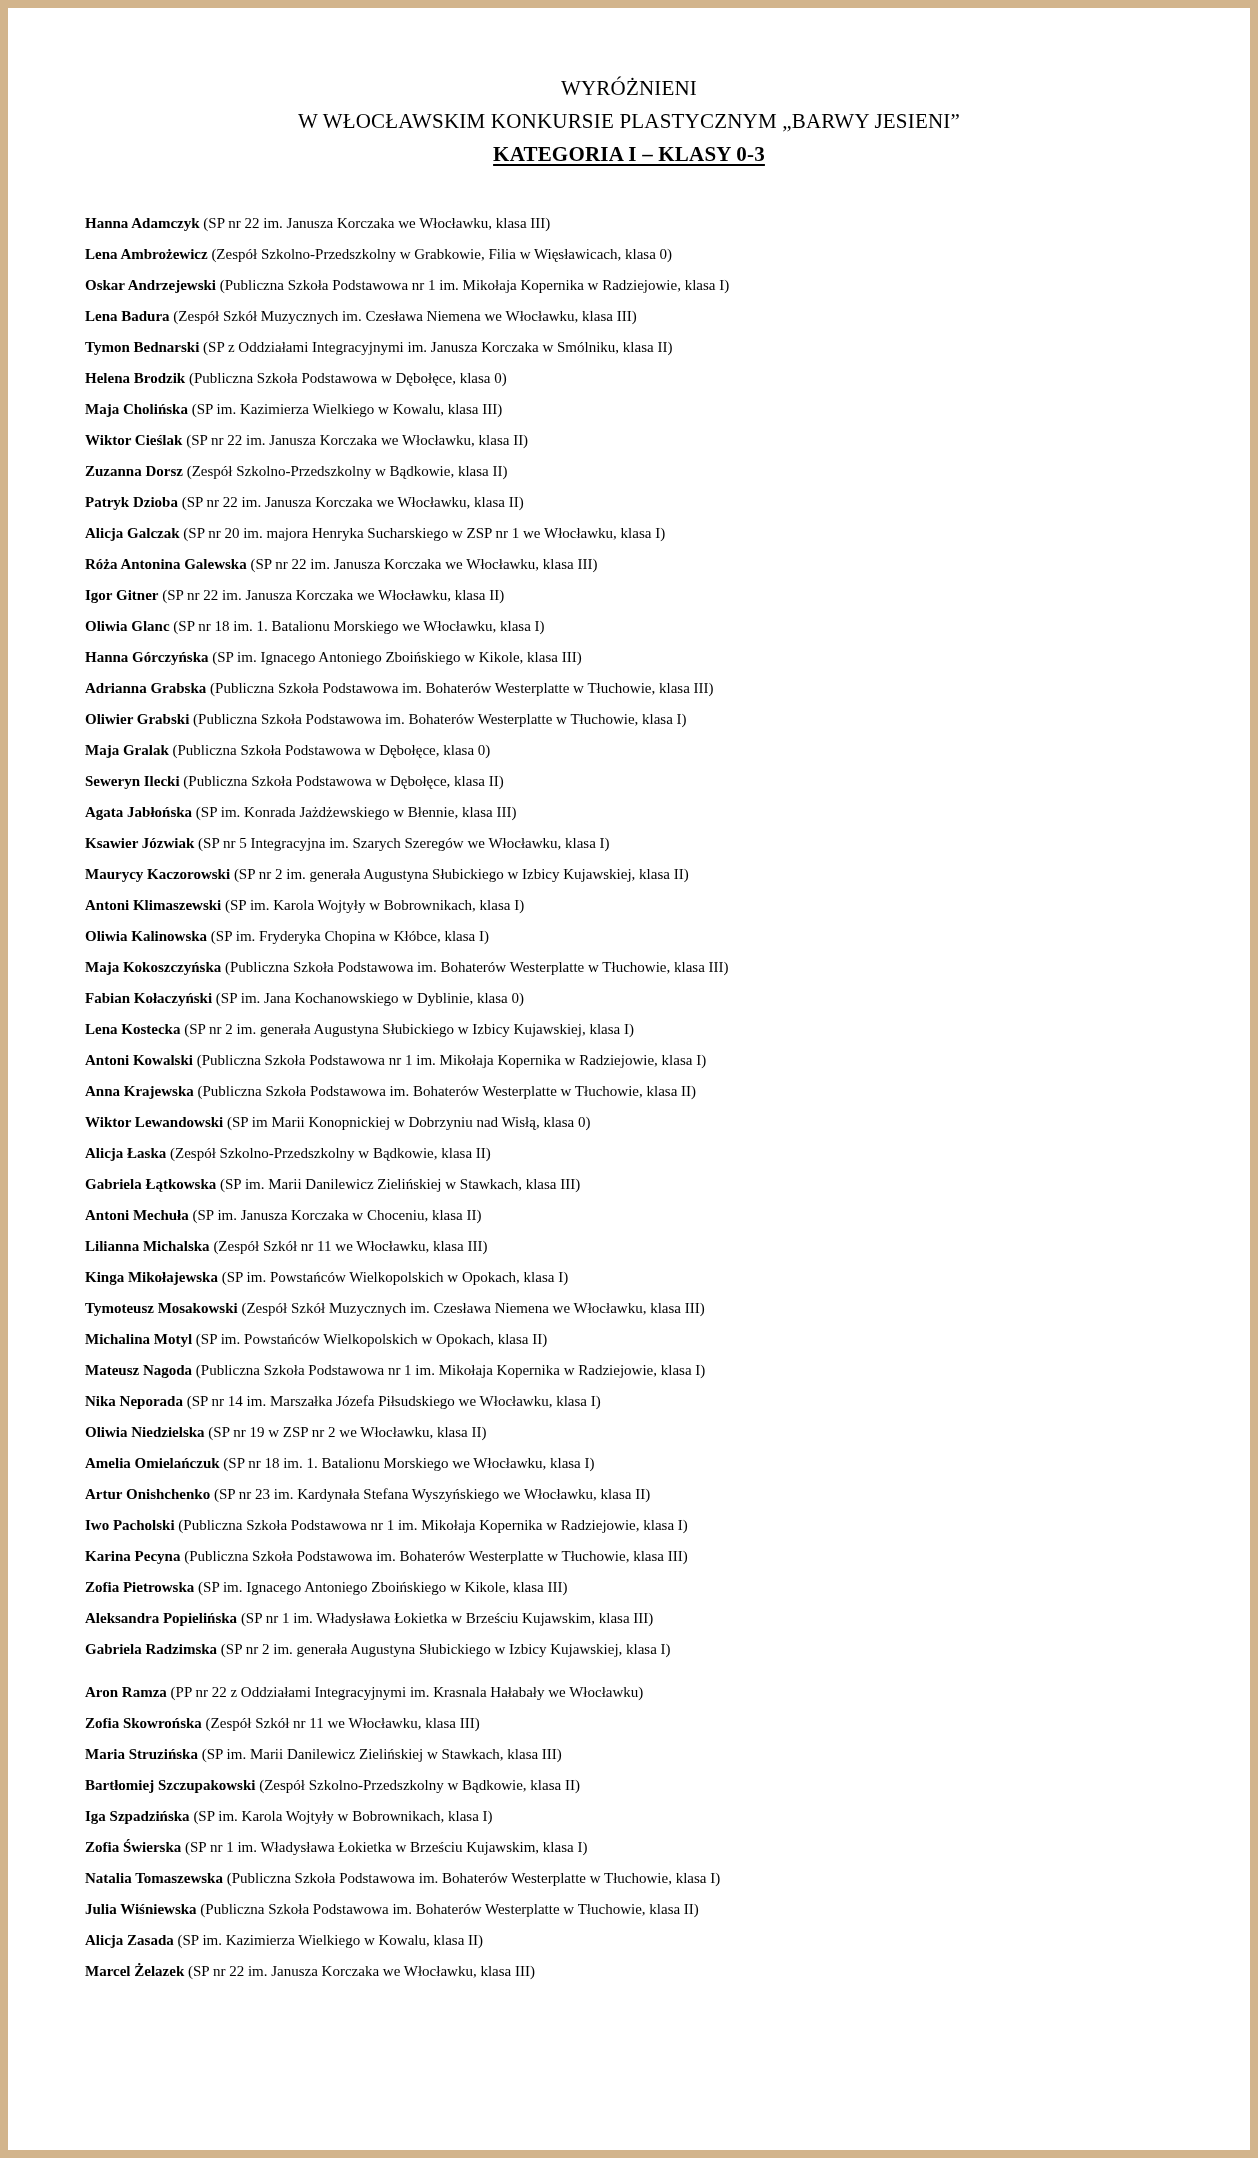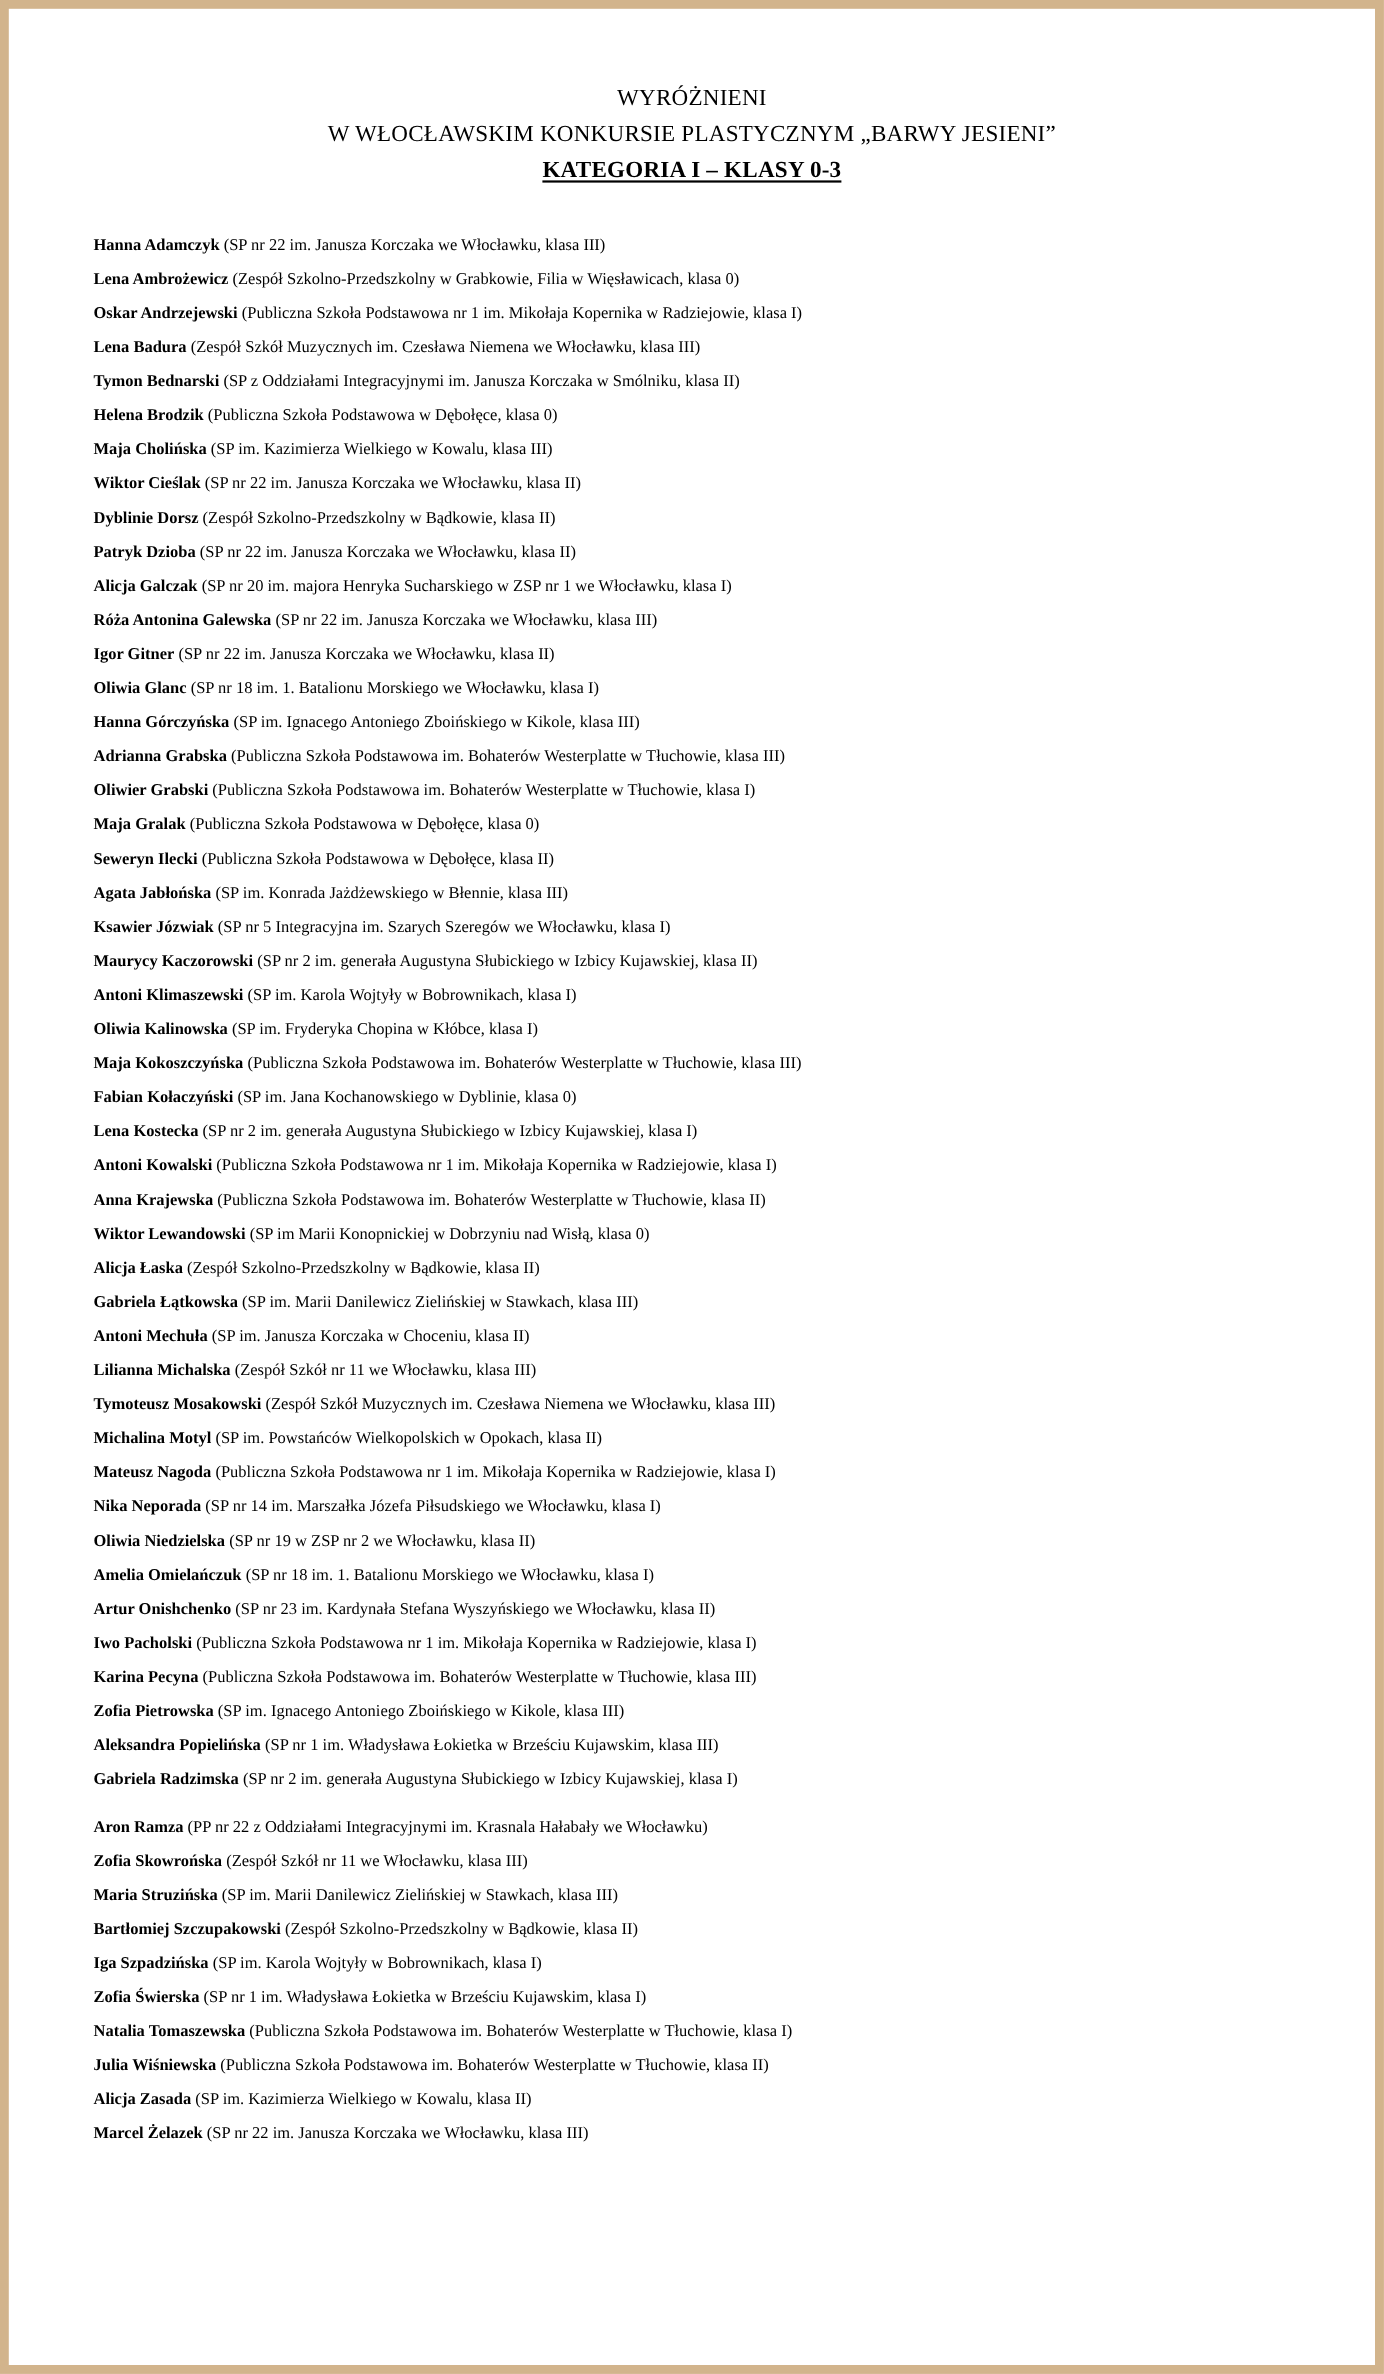--- a/index.html
+++ b/index.html
@@ -64,21 +64,21 @@
 
     <div class="list" id="group1">
         <div class="entry"><span class="ename">Hanna Adamczyk</span><span class="edetails"> (SP nr 22 im. Janusza Korczaka we Włocławku, klasa III)</span></div>
         <div class="entry"><span class="ename">Lena Ambrożewicz</span><span class="edetails"> (Zespół Szkolno-Przedszkolny w Grabkowie, Filia w Więsławicach, klasa 0)</span></div>
         <div class="entry"><span class="ename">Oskar Andrzejewski</span><span class="edetails"> (Publiczna Szkoła Podstawowa nr 1 im. Mikołaja Kopernika w Radziejowie, klasa I)</span></div>
         <div class="entry"><span class="ename">Lena Badura</span><span class="edetails"> (Zespół Szkół Muzycznych im. Czesława Niemena we Włocławku, klasa III)</span></div>
         <div class="entry"><span class="ename">Tymon Bednarski</span><span class="edetails"> (SP z Oddziałami Integracyjnymi im. Janusza Korczaka w Smólniku, klasa II)</span></div>
         <div class="entry"><span class="ename">Helena Brodzik</span><span class="edetails"> (Publiczna Szkoła Podstawowa w Dębołęce, klasa 0)</span></div>
         <div class="entry"><span class="ename">Maja Cholińska</span><span class="edetails"> (SP im. Kazimierza Wielkiego w Kowalu, klasa III)</span></div>
         <div class="entry"><span class="ename">Wiktor Cieślak</span><span class="edetails"> (SP nr 22 im. Janusza Korczaka we Włocławku, klasa II)</span></div>
-        <div class="entry"><span class="ename">Dyblinie Dorsz</span><span class="edetails"> (Zespół Szkolno-Przedszkolny w Bądkowie, klasa II)</span></div>
+        <div class="entry"><span class="ename">Zuzanna Dorsz</span><span class="edetails"> (Zespół Szkolno-Przedszkolny w Bądkowie, klasa II)</span></div>
         <div class="entry"><span class="ename">Patryk Dzioba</span><span class="edetails"> (SP nr 22 im. Janusza Korczaka we Włocławku, klasa II)</span></div>
         <div class="entry"><span class="ename">Alicja Galczak</span><span class="edetails"> (SP nr 20 im. majora Henryka Sucharskiego w ZSP nr 1 we Włocławku, klasa I)</span></div>
         <div class="entry"><span class="ename">Róża Antonina Galewska</span><span class="edetails"> (SP nr 22 im. Janusza Korczaka we Włocławku, klasa III)</span></div>
         <div class="entry"><span class="ename">Igor Gitner</span><span class="edetails"> (SP nr 22 im. Janusza Korczaka we Włocławku, klasa II)</span></div>
         <div class="entry"><span class="ename">Oliwia Glanc</span><span class="edetails"> (SP nr 18 im. 1. Batalionu Morskiego we Włocławku, klasa I)</span></div>
         <div class="entry"><span class="ename">Hanna Górczyńska</span><span class="edetails"> (SP im. Ignacego Antoniego Zboińskiego w Kikole, klasa III)</span></div>
         <div class="entry"><span class="ename">Adrianna Grabska</span><span class="edetails"> (Publiczna Szkoła Podstawowa im. Bohaterów Westerplatte w Tłuchowie, klasa III)</span></div>
         <div class="entry"><span class="ename">Oliwier Grabski</span><span class="edetails"> (Publiczna Szkoła Podstawowa im. Bohaterów Westerplatte w Tłuchowie, klasa I)</span></div>
         <div class="entry"><span class="ename">Maja Gralak</span><span class="edetails"> (Publiczna Szkoła Podstawowa w Dębołęce, klasa 0)</span></div>
         <div class="entry"><span class="ename">Seweryn Ilecki</span><span class="edetails"> (Publiczna Szkoła Podstawowa w Dębołęce, klasa II)</span></div>
@@ -90,20 +90,21 @@
         <div class="entry"><span class="ename">Maja Kokoszczyńska</span><span class="edetails"> (Publiczna Szkoła Podstawowa im. Bohaterów Westerplatte w Tłuchowie, klasa III)</span></div>
         <div class="entry"><span class="ename">Fabian Kołaczyński</span><span class="edetails"> (SP im. Jana Kochanowskiego w Dyblinie, klasa 0)</span></div>
         <div class="entry"><span class="ename">Lena Kostecka</span><span class="edetails"> (SP nr 2 im. generała Augustyna Słubickiego w Izbicy Kujawskiej, klasa I)</span></div>
         <div class="entry"><span class="ename">Antoni Kowalski</span><span class="edetails"> (Publiczna Szkoła Podstawowa nr 1 im. Mikołaja Kopernika w Radziejowie, klasa I)</span></div>
         <div class="entry"><span class="ename">Anna Krajewska</span><span class="edetails"> (Publiczna Szkoła Podstawowa im. Bohaterów Westerplatte w Tłuchowie, klasa II)</span></div>
         <div class="entry"><span class="ename">Wiktor Lewandowski</span><span class="edetails"> (SP im Marii Konopnickiej w Dobrzyniu nad Wisłą, klasa 0)</span></div>
         <div class="entry"><span class="ename">Alicja Łaska</span><span class="edetails"> (Zespół Szkolno-Przedszkolny w Bądkowie, klasa II)</span></div>
         <div class="entry"><span class="ename">Gabriela Łątkowska</span><span class="edetails"> (SP im. Marii Danilewicz Zielińskiej w Stawkach, klasa III)</span></div>
         <div class="entry"><span class="ename">Antoni Mechuła</span><span class="edetails"> (SP im. Janusza Korczaka w Choceniu, klasa II)</span></div>
         <div class="entry"><span class="ename">Lilianna Michalska</span><span class="edetails"> (Zespół Szkół nr 11 we Włocławku, klasa III)</span></div>
+        <div class="entry"><span class="ename">Kinga Mikołajewska</span><span class="edetails"> (SP im. Powstańców Wielkopolskich w Opokach, klasa I)</span></div>
         <div class="entry"><span class="ename">Tymoteusz Mosakowski</span><span class="edetails"> (Zespół Szkół Muzycznych im. Czesława Niemena we Włocławku, klasa III)</span></div>
         <div class="entry"><span class="ename">Michalina Motyl</span><span class="edetails"> (SP im. Powstańców Wielkopolskich w Opokach, klasa II)</span></div>
         <div class="entry"><span class="ename">Mateusz Nagoda</span><span class="edetails"> (Publiczna Szkoła Podstawowa nr 1 im. Mikołaja Kopernika w Radziejowie, klasa I)</span></div>
         <div class="entry"><span class="ename">Nika Neporada</span><span class="edetails"> (SP nr 14 im. Marszałka Józefa Piłsudskiego we Włocławku, klasa I)</span></div>
         <div class="entry"><span class="ename">Oliwia Niedzielska</span><span class="edetails"> (SP nr 19 w ZSP nr 2 we Włocławku, klasa II)</span></div>
         <div class="entry"><span class="ename">Amelia Omielańczuk</span><span class="edetails"> (SP nr 18 im. 1. Batalionu Morskiego we Włocławku, klasa I)</span></div>
         <div class="entry"><span class="ename">Artur Onishchenko</span><span class="edetails"> (SP nr 23 im. Kardynała Stefana Wyszyńskiego we Włocławku, klasa II)</span></div>
         <div class="entry"><span class="ename">Iwo Pacholski</span><span class="edetails"> (Publiczna Szkoła Podstawowa nr 1 im. Mikołaja Kopernika w Radziejowie, klasa I)</span></div>
         <div class="entry"><span class="ename">Karina Pecyna</span><span class="edetails"> (Publiczna Szkoła Podstawowa im. Bohaterów Westerplatte w Tłuchowie, klasa III)</span></div>
         <div class="entry"><span class="ename">Zofia Pietrowska</span><span class="edetails"> (SP im. Ignacego Antoniego Zboińskiego w Kikole, klasa III)</span></div>

